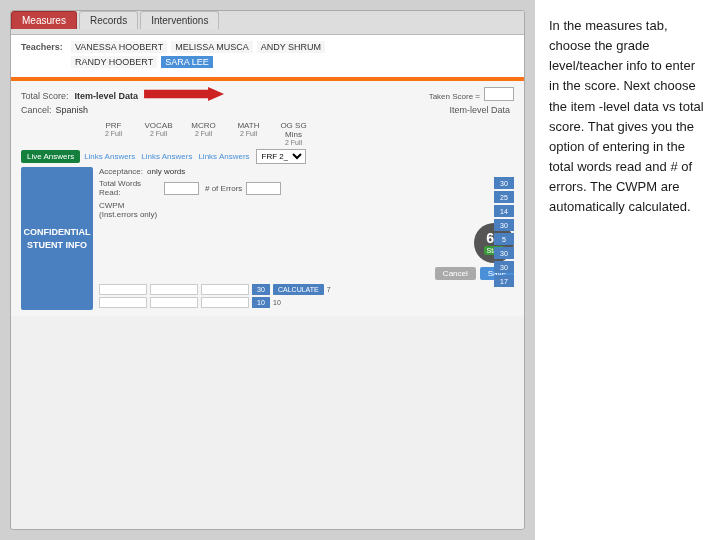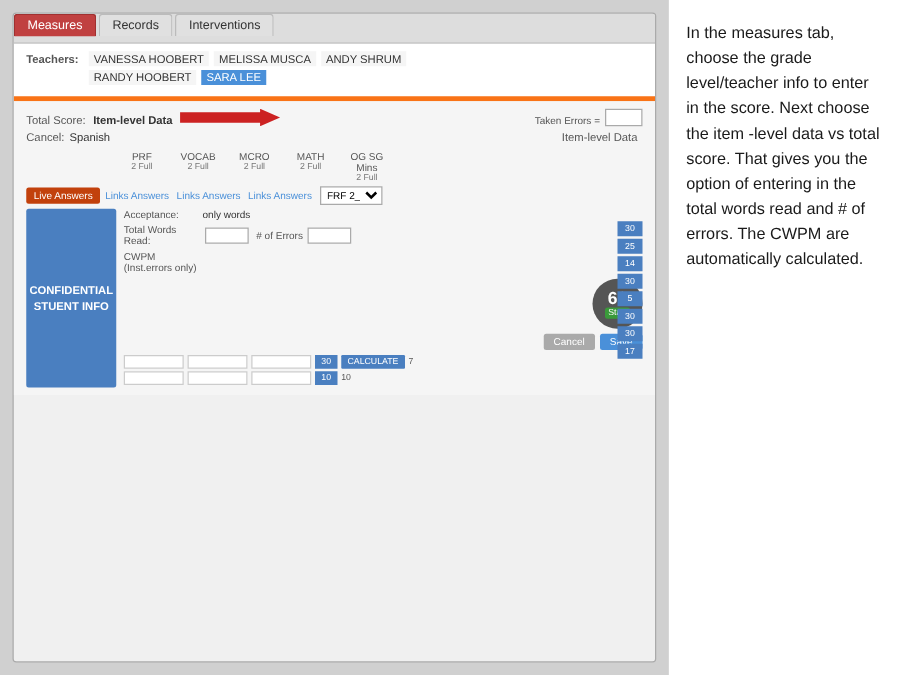--- a/index.html
+++ b/index.html
@@ -187,21 +187,21 @@
     }
 
     
     .action-row {
       display: flex;
       align-items: center;
       margin-bottom: 3px;
     }
 
     .blue-btn {
-      background: #c2410c;
+      background: #15803d;
       color: white;
       border: none;
       padding: 2px 6px;
       font-size: 8px;
       border-radius: 2px;
       cursor: pointer;
       margin-right: 4px;
     }
 
     .link-answer {
@@ -251,21 +251,20 @@
     .data-section {
       flex: 1;
     }
 
     .acceptance-row {
       display: flex;
       align-items: flex-start;
       margin-bottom: 3px;
       font-size: 8px;
       color: #333;
-      gap: 15px;
     }
 
     .acceptance-label {
       font-size: 8px;
       color: #555;
       margin-right: 4px;
     }
 
     .total-words-row {
       display: flex;
@@ -450,21 +449,21 @@
       </div>
     </div>
 
     <div class="main-content">
 
       <div class="score-row">
         <span class="score-label">Total Score:</span>
         <span class="score-value">Item-level Data</span>
         <div class="arrow-red"></div>
         <span style="flex:1"></span>
-        <span class="taken-label">Taken Errors =</span>
+        <span class="taken-label">Taken Score =</span>
         <div class="taken-input"></div>
       </div>
 
       <div class="lang-row">
         <span class="lang-label">Cancel:</span>
         <span class="lang-val">Spanish</span>
         <span style="flex:1"></span>
         <span class="item-level-label">Item-level Data</span>
       </div>
 

